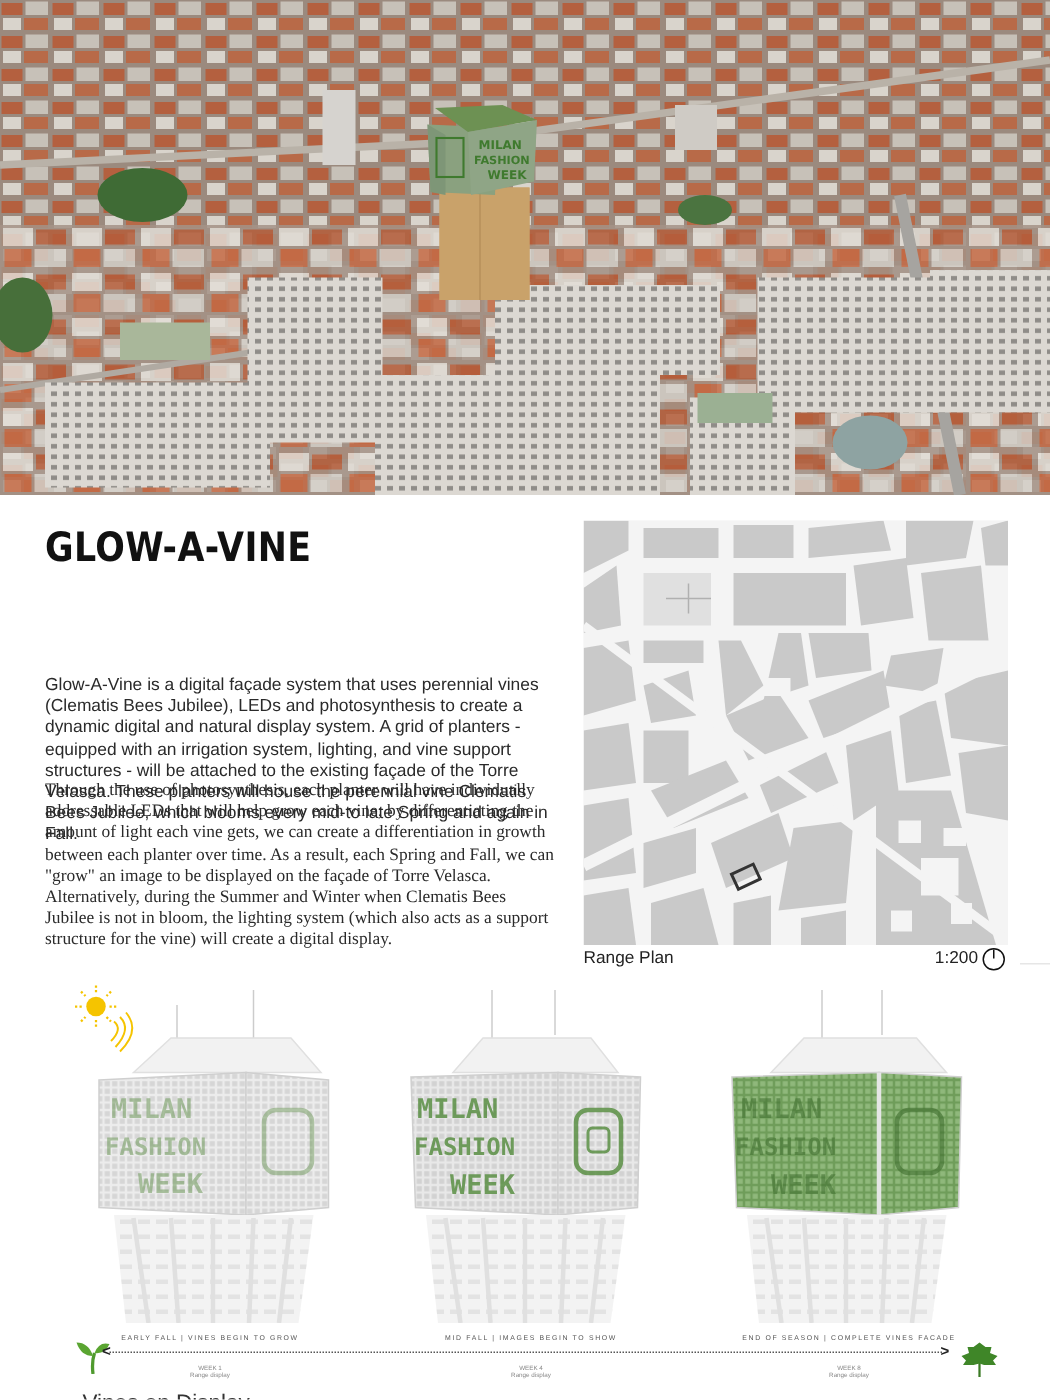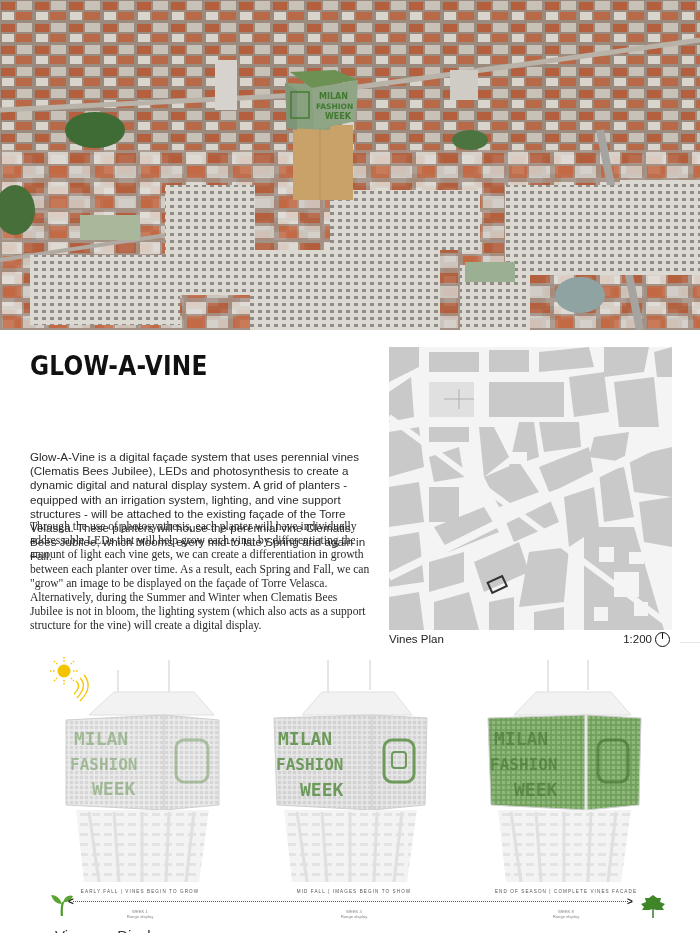--- a/index.html
+++ b/index.html
@@ -164,21 +164,21 @@
       <rect x="245" y="255" width="14" height="14"></rect>
       <rect x="120" y="105" width="18" height="12"></rect>
     </g>
     <path d="M0 230 L283 90" stroke="#f4f4f4" stroke-width="8"></path>
     <path d="M0 70 L283 280" stroke="#f4f4f4" stroke-width="6"></path>
     <rect x="100" y="232" width="16" height="11" transform="rotate(-25 108 237)" fill="none" stroke="#333" stroke-width="2"></rect>
     <path d="M70 42 L70 62 M55 52 L85 52" stroke="#b0b0b0" stroke-width="1"></path>
   </svg>
 </div>
 <div class="siteplan-caption">
-  <span class="lbl">Vines Plan</span>
+  <span class="lbl">Range Plan</span>
   <span class="scale">1:200</span>
   <span class="north"></span>
 </div>
 <div class="caption-rule"></div>
 
 <svg class="sun" viewBox="0 0 50 46">
   <circle cx="16" cy="15" r="6.5" fill="#f5c400"></circle>
   <g stroke="#f5c400" stroke-width="1.5" stroke-dasharray="1.5 1.5">
     <line x1="16" y1="1" x2="16" y2="6"></line>
     <line x1="16" y1="24" x2="16" y2="29"></line>

